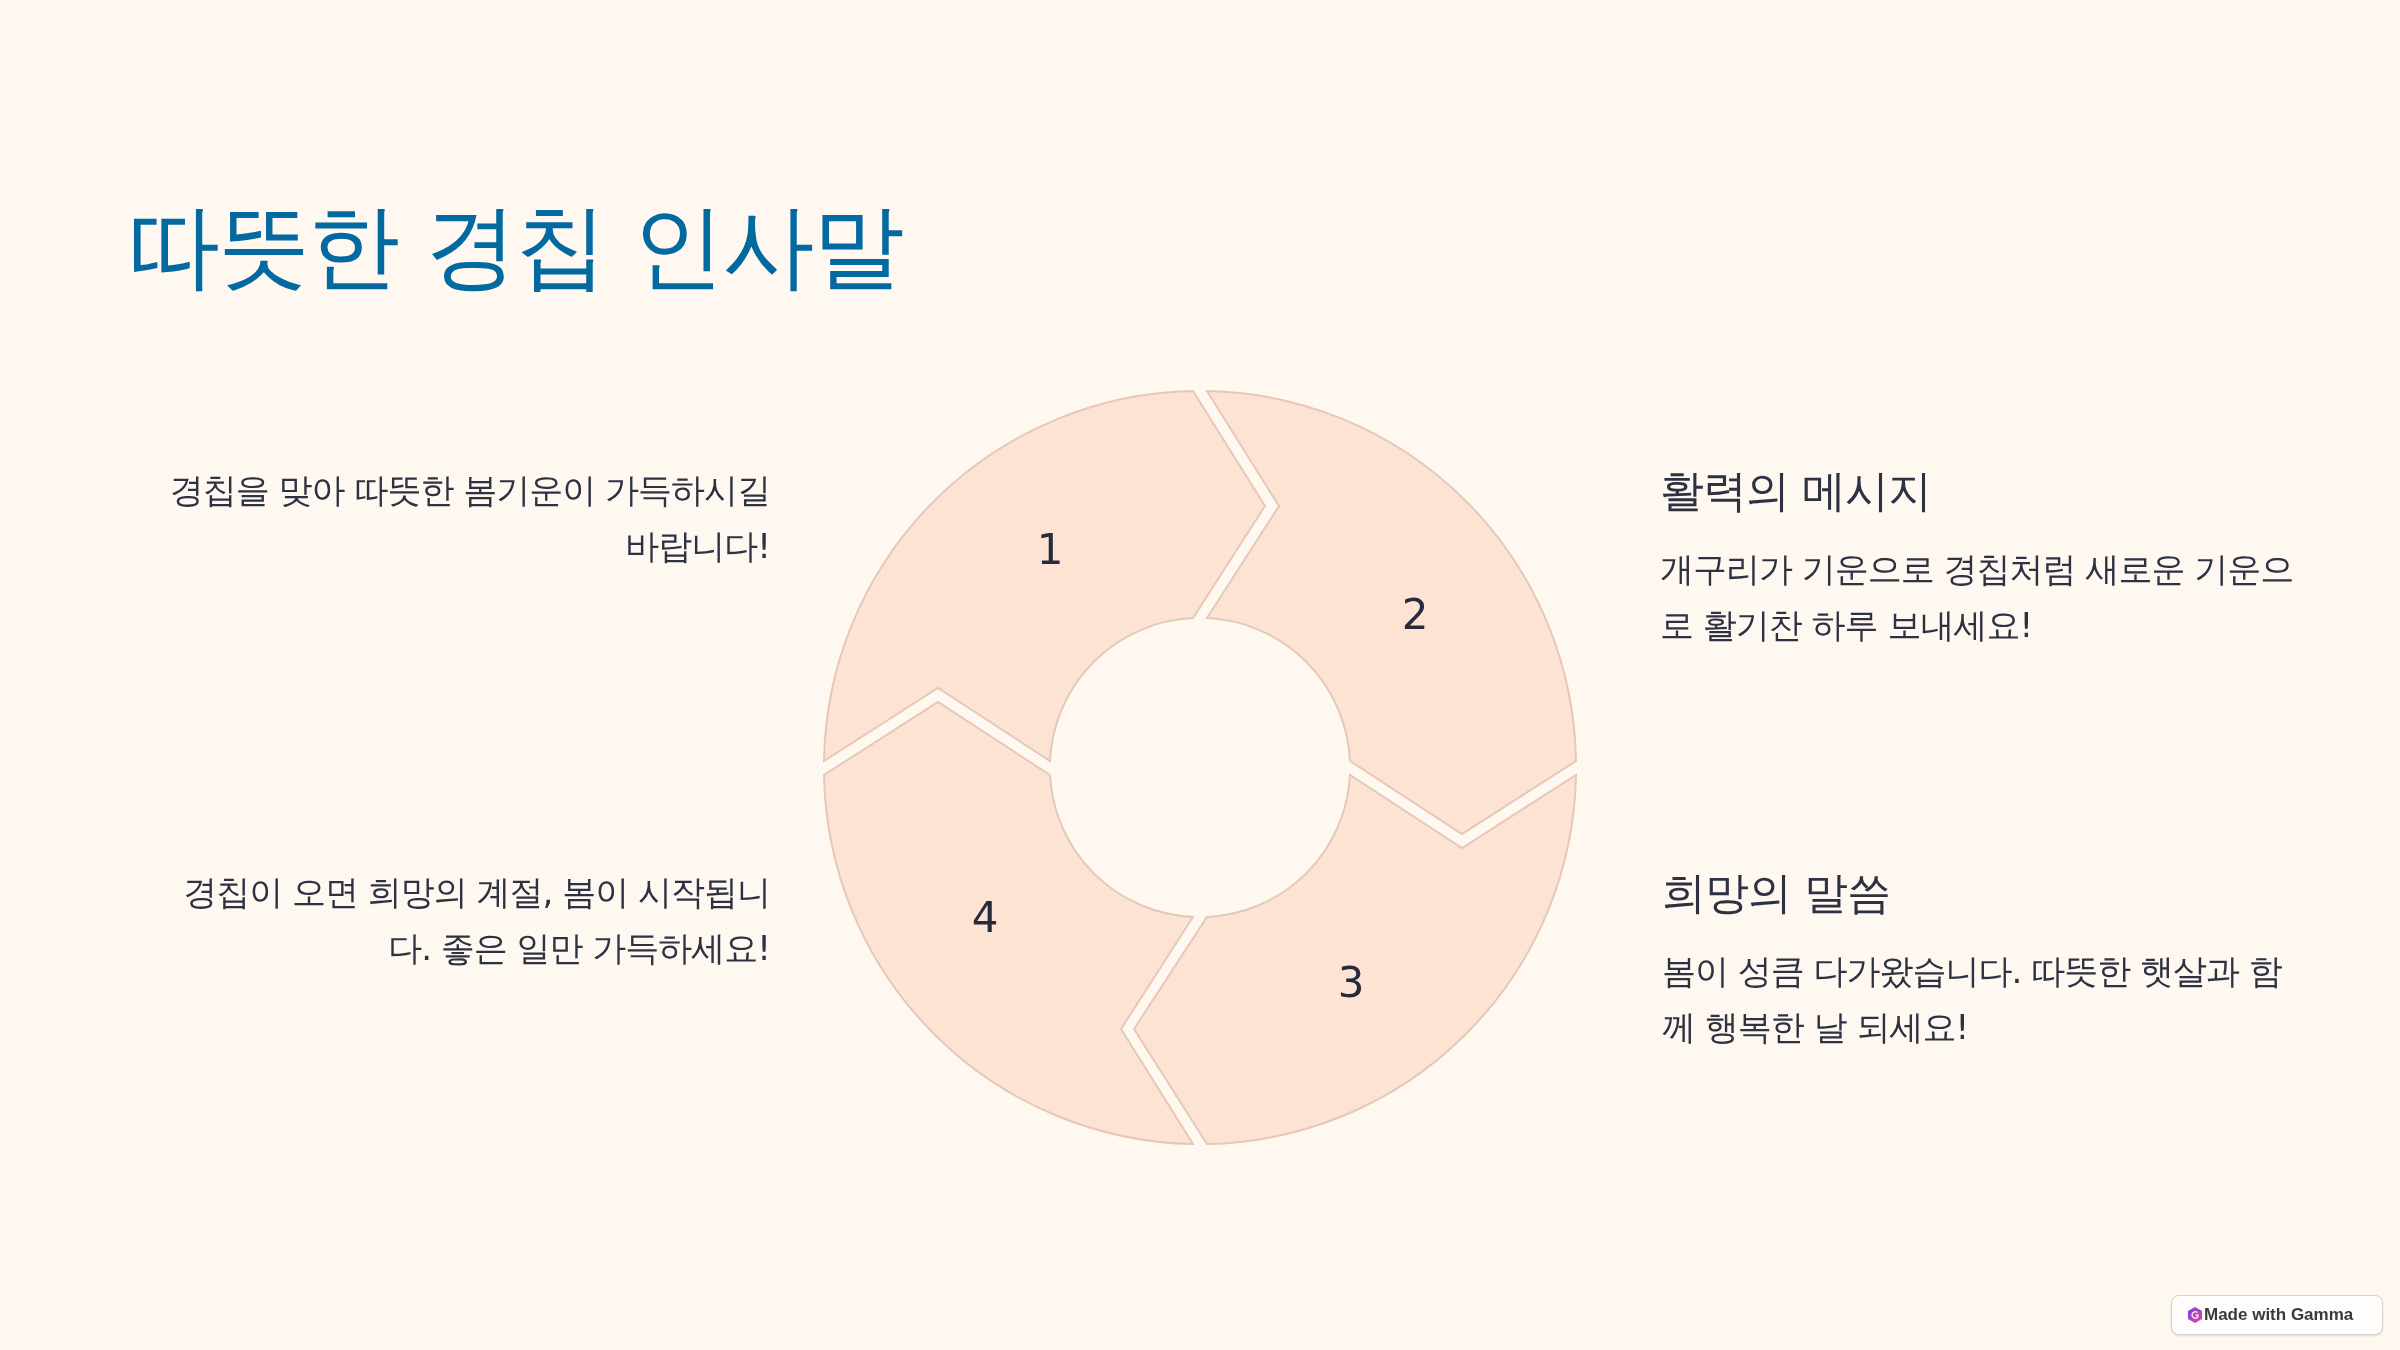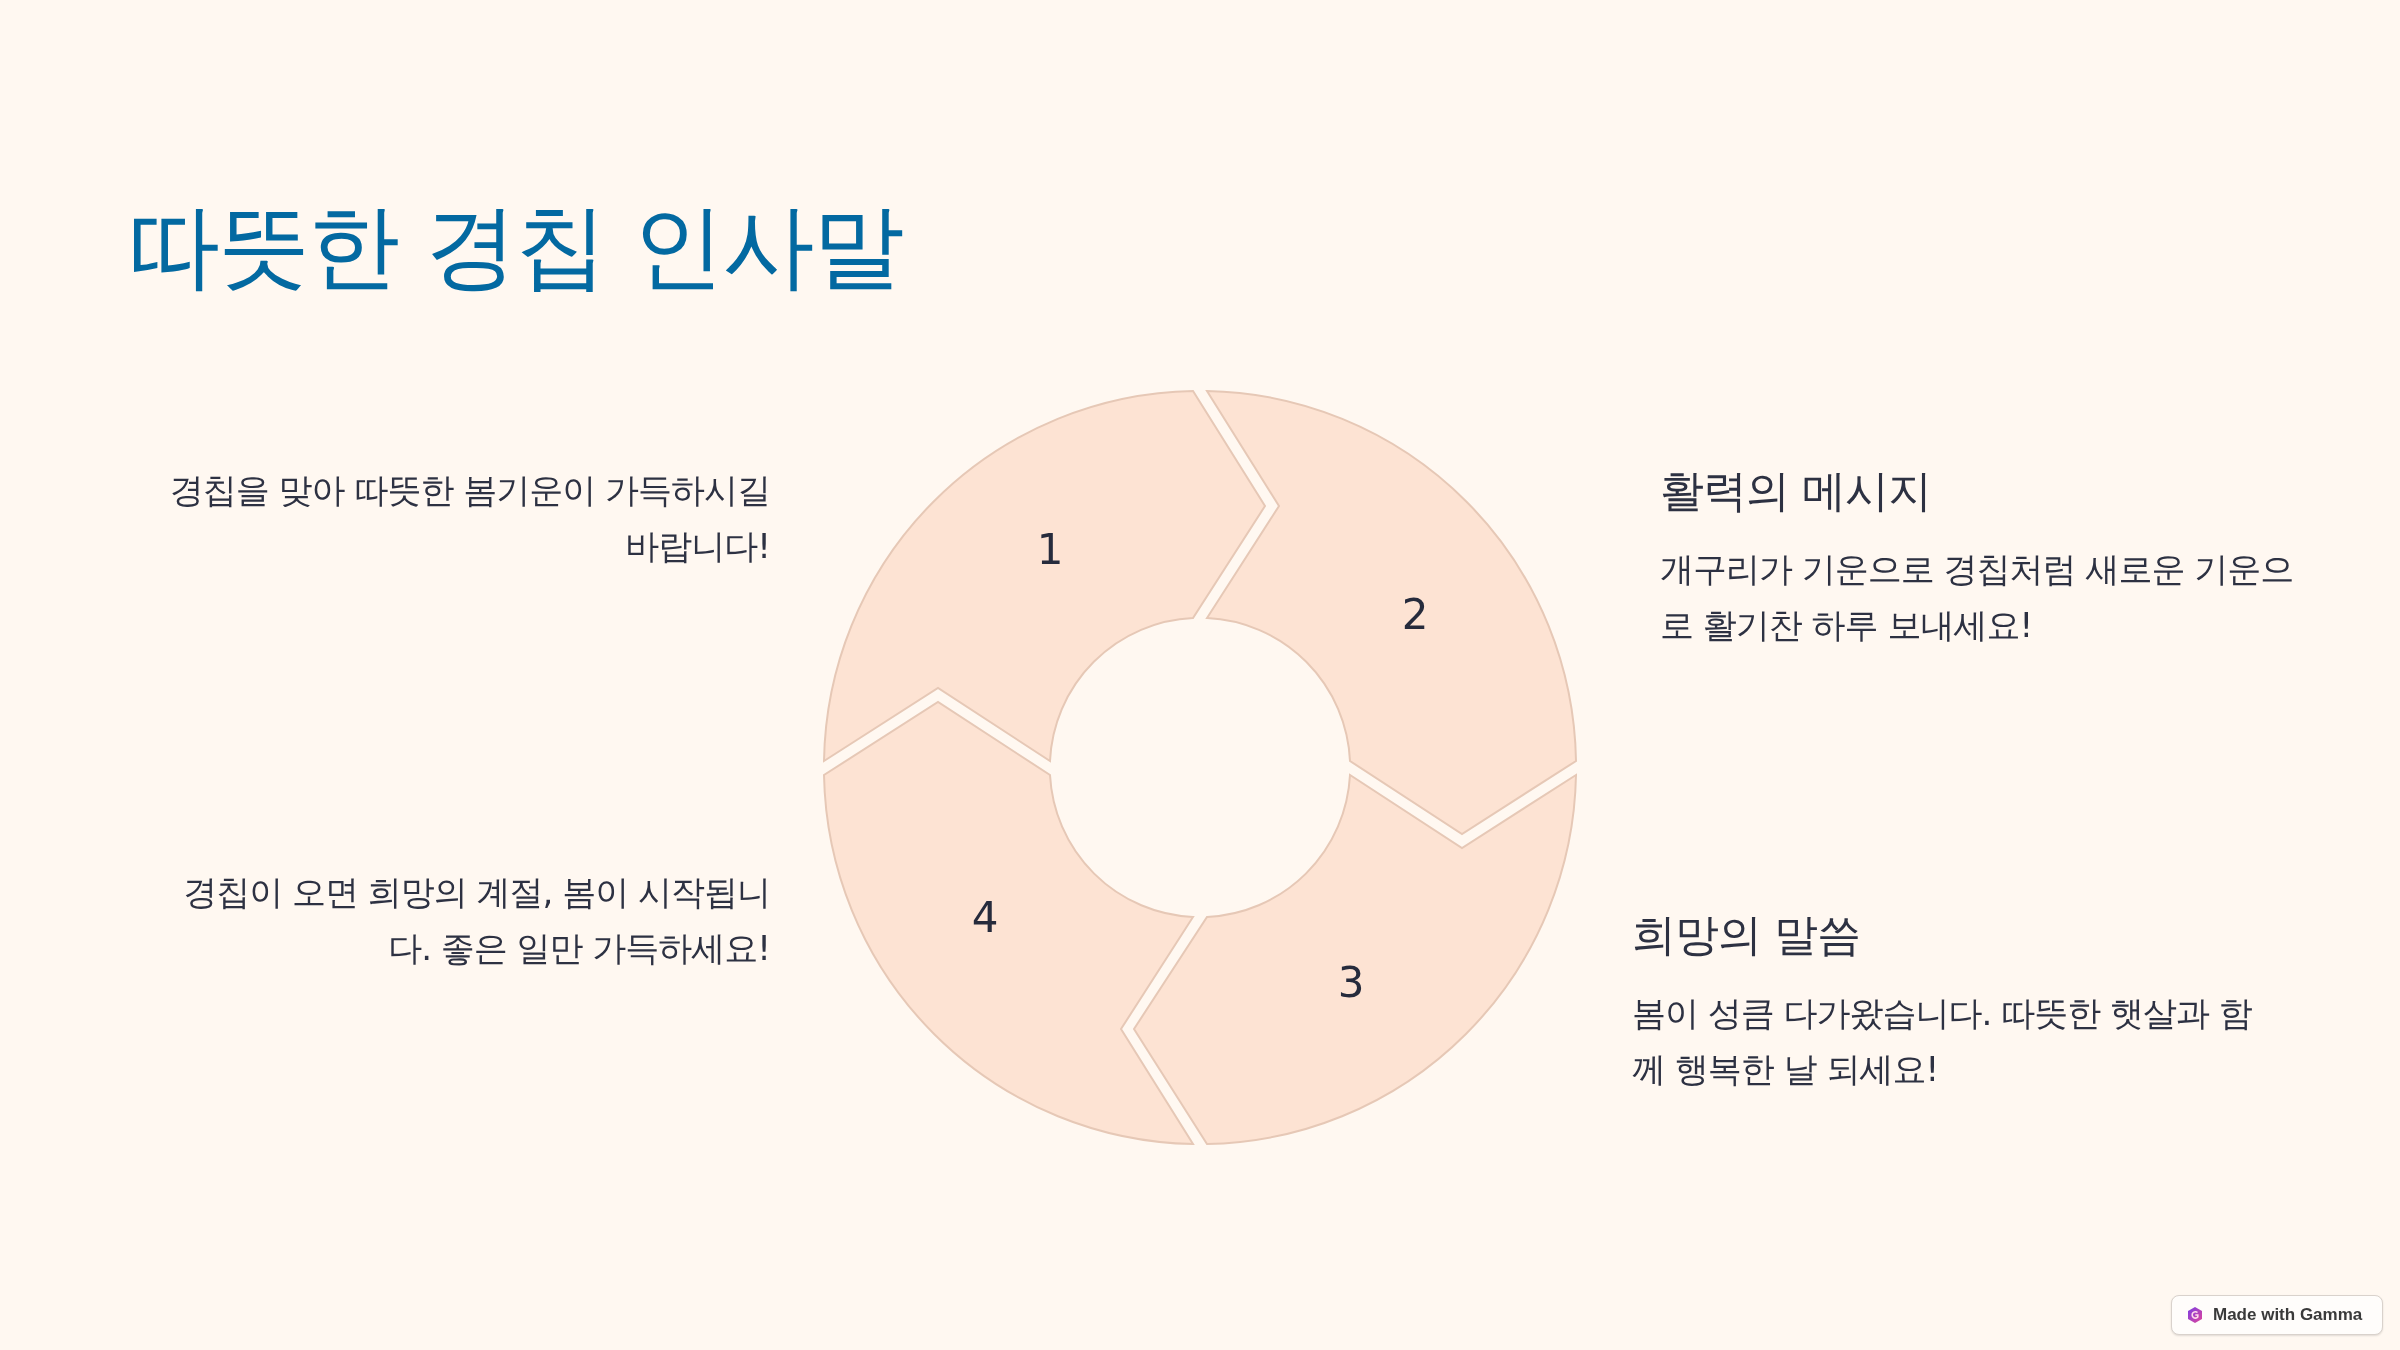--- a/index.html
+++ b/index.html
@@ -43,21 +43,21 @@
     }
     .item p {
       margin: 0;
       font-size: 34px;
       line-height: 56px;
       color: #2d3142;
       letter-spacing: -1px;
     }
     .item-1 { top: 462px; }
     .item-2 { top: 462px; margin-left: 28px; }
-    .item-3 { top: 906px; }
+    .item-3 { top: 864px; margin-left: 30px; }
     .item-4 { top: 864px; }
     .diagram {
       position: absolute;
       left: 0;
       top: 0;
       width: 2400px;
       height: 1350px;
     }
     .seg {
       fill: #fde3d3;
@@ -77,21 +77,20 @@
       width: 212px;
       height: 40px;
       box-sizing: border-box;
       background: #fffdfb;
       border: 1.5px solid #d9d2cc;
       border-radius: 8px;
       box-shadow: 0 1px 2px rgba(0,0,0,0.12);
       display: flex;
       align-items: center;
       padding-left: 14px;
-      gap: 9px;
       cursor: pointer;
     }
     .badge-label {
       font-family: "Liberation Sans", sans-serif;
       font-weight: 700;
       font-size: 17px;
       color: #3a3a3a;
       white-space: nowrap;
     }
   </style>

